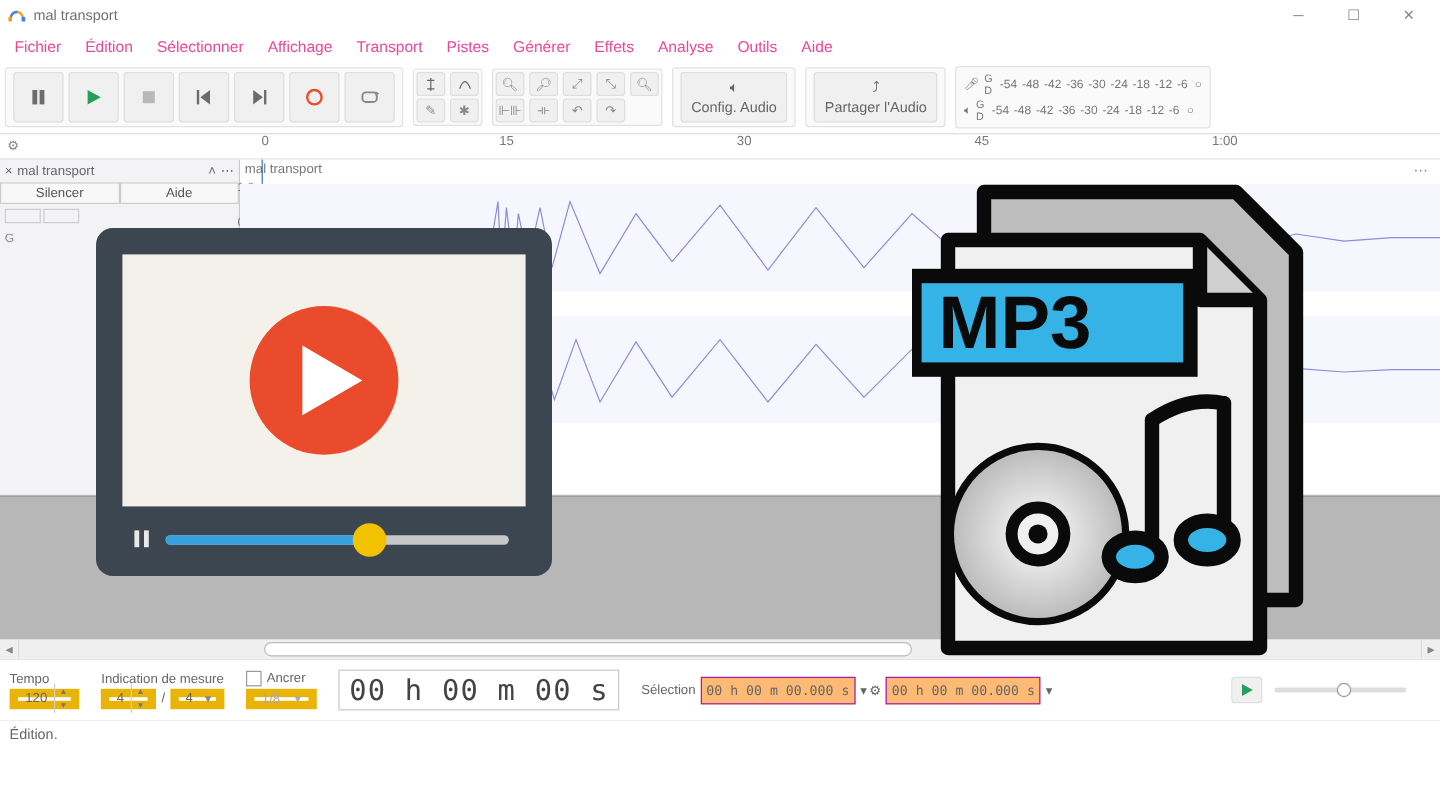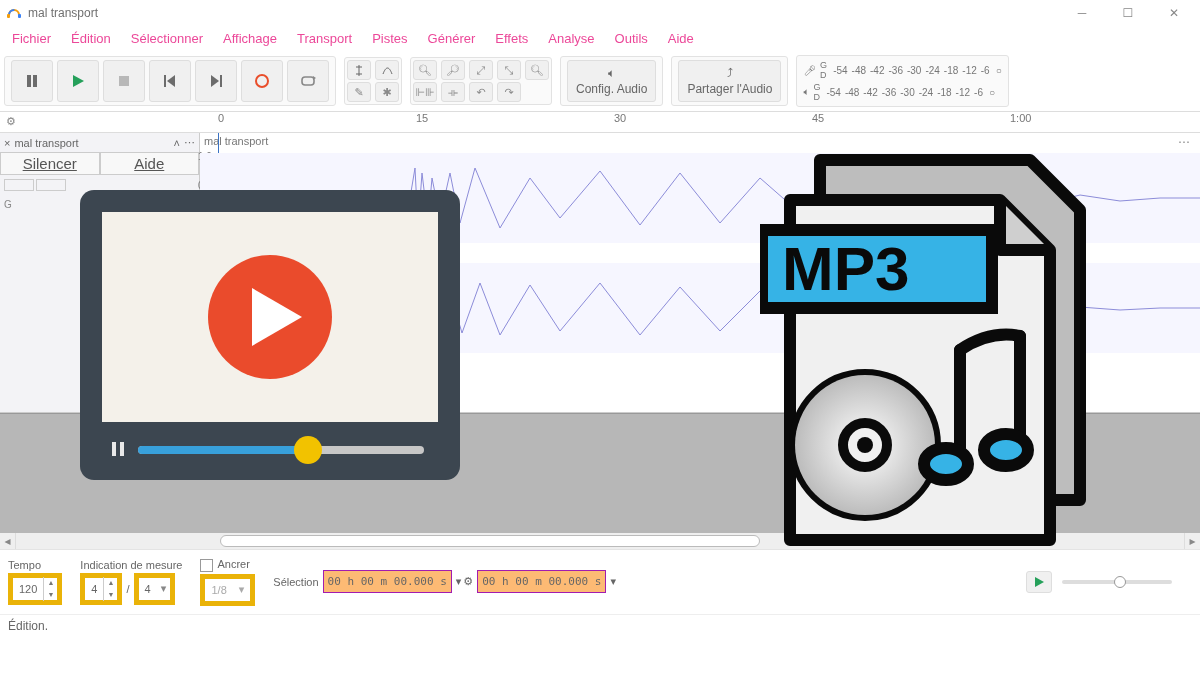--- a/index.html
+++ b/index.html
@@ -33,21 +33,21 @@
   
   .ruler { position:relative; height:22px; border-top:1px solid #ddd; border-bottom:1px solid #ddd; background:#fff; color:#777; font-size:11px; }
   .ruler .tick{position:absolute; top:0;}
   .gear{position:absolute;left:6px;top:3px;color:#888;}
 
   
   .tracks { display:flex; height:280px; border-bottom:1px solid #ccc; }
   .trackhead { width:200px; border-right:1px solid #ccc; background:#f3f3f6; font-size:11px; }
   .trackhead .top{display:flex;align-items:center;gap:4px;padding:3px 4px;color:#666;}
   .trackhead .pair{display:flex;}
-  .trackhead .pair button{flex:1;border:1px solid #ccc;background:#f8f8f8;padding:2px 6px;font-size:15px;color:#555;text-decoration:underline;}
+  .trackhead .pair button{flex:1;border:1px solid #ccc;background:#f8f8f8;padding:2px 6px;font-size:11px;color:#555;}
   .trackhead .tiny{display:flex;gap:2px;padding:4px;}
   .trackhead .tiny div{width:30px;height:12px;border:1px solid #ccc;}
   .trackbody { flex:1; position:relative; background:#fff;}
   .trackname{position:absolute;left:4px;top:2px;font-size:11px;color:#777;}
   .wave{position:absolute;left:0;height:90px;width:100%;}
   .wave:nth-of-type(1){top:20px;}
   .wave:nth-of-type(2){top:130px;}
   .wave::before{content:"";position:absolute;left:0;right:0;top:50%;height:1px;background:#bbb;}
   .dots{position:absolute;right:8px;top:2px;color:#888;letter-spacing:2px;}
   .cursor{position:absolute;left:18px;top:0;bottom:0;width:1px;background:#3a72c4;}
@@ -56,21 +56,21 @@
 
   .hscroll{height:16px;background:#efefef;position:relative;}
   .hscroll .thumb{position:absolute;left:220px;width:540px;top:2px;bottom:2px;border:1px solid #bbb;border-radius:6px;background:#fff;}
   .hscroll .arrow{position:absolute;top:0;width:16px;height:16px;display:flex;align-items:center;justify-content:center;color:#888;}
   .hscroll .l{left:0;border-right:1px solid #ddd;} .hscroll .r{right:0;border-left:1px solid #ddd;}
 
   
   .footer{display:flex;align-items:center;gap:18px;padding:8px 8px;border-top:1px solid #e4e4e4;background:#fff;font-size:11px;color:#666;justify-content:flex-end;}
   .field{display:flex;flex-direction:column;gap:2px;}
   .field label{font-size:11px;}
-  .inp{display:flex;align-items:center;border:5px solid #eab308;background:#fff;height:32px;}
+  .inp{display:flex;align-items:center;border:7px solid #eab308;background:#fff;height:17px;}
   .inp span{padding:0 6px;}
   .spin{width:14px;display:flex;flex-direction:column;border-left:1px solid #ccc;}
   .spin div{height:12px;font-size:7px;display:flex;align-items:center;justify-content:center;color:#777;}
   .bigtime{font-family:"Segoe UI",monospace;background:#fff;border:1px solid #c9c9c9;padding:2px 8px;font-size:24px;color:#444;letter-spacing:1px;}
   .selbox{display:flex;flex-direction:row;gap:2px;align-items:flex-start;}
   .selbox .row{display:flex;align-items:center;gap:4px;}
   .selbox .row .mono{font-family:monospace;border:1px solid #a21caf;background:#fdba74;padding:4px 4px;}
   .status{padding:4px 8px;color:#666;border-top:1px solid #eee;}
 
   .chk{width:13px;height:13px;border:1px solid #999;display:inline-block;vertical-align:middle;margin-right:4px;}
@@ -323,20 +323,21 @@
     </div>
   </div>
   <div class="field">
     <label><span class="chk"></span><span>Ancrer</span></label>
     <div class="inp" style="color:#aaa">
         <span>1/8</span>
         <span style="padding:0 6px">▾</span>
       </div>
   </div>
 
+  <div class="bigtime">00 h 00 m 00 s</div>
 
   <div class="selbox">
     <div class="row">
       <span>Sélection</span>
       <span class="mono">00 h 00 m 00.000 s</span>
         <span>▾</span>
     </div>
     <div class="row">
       <span>⚙</span>
       <span class="mono">00 h 00 m 00.000 s</span>

